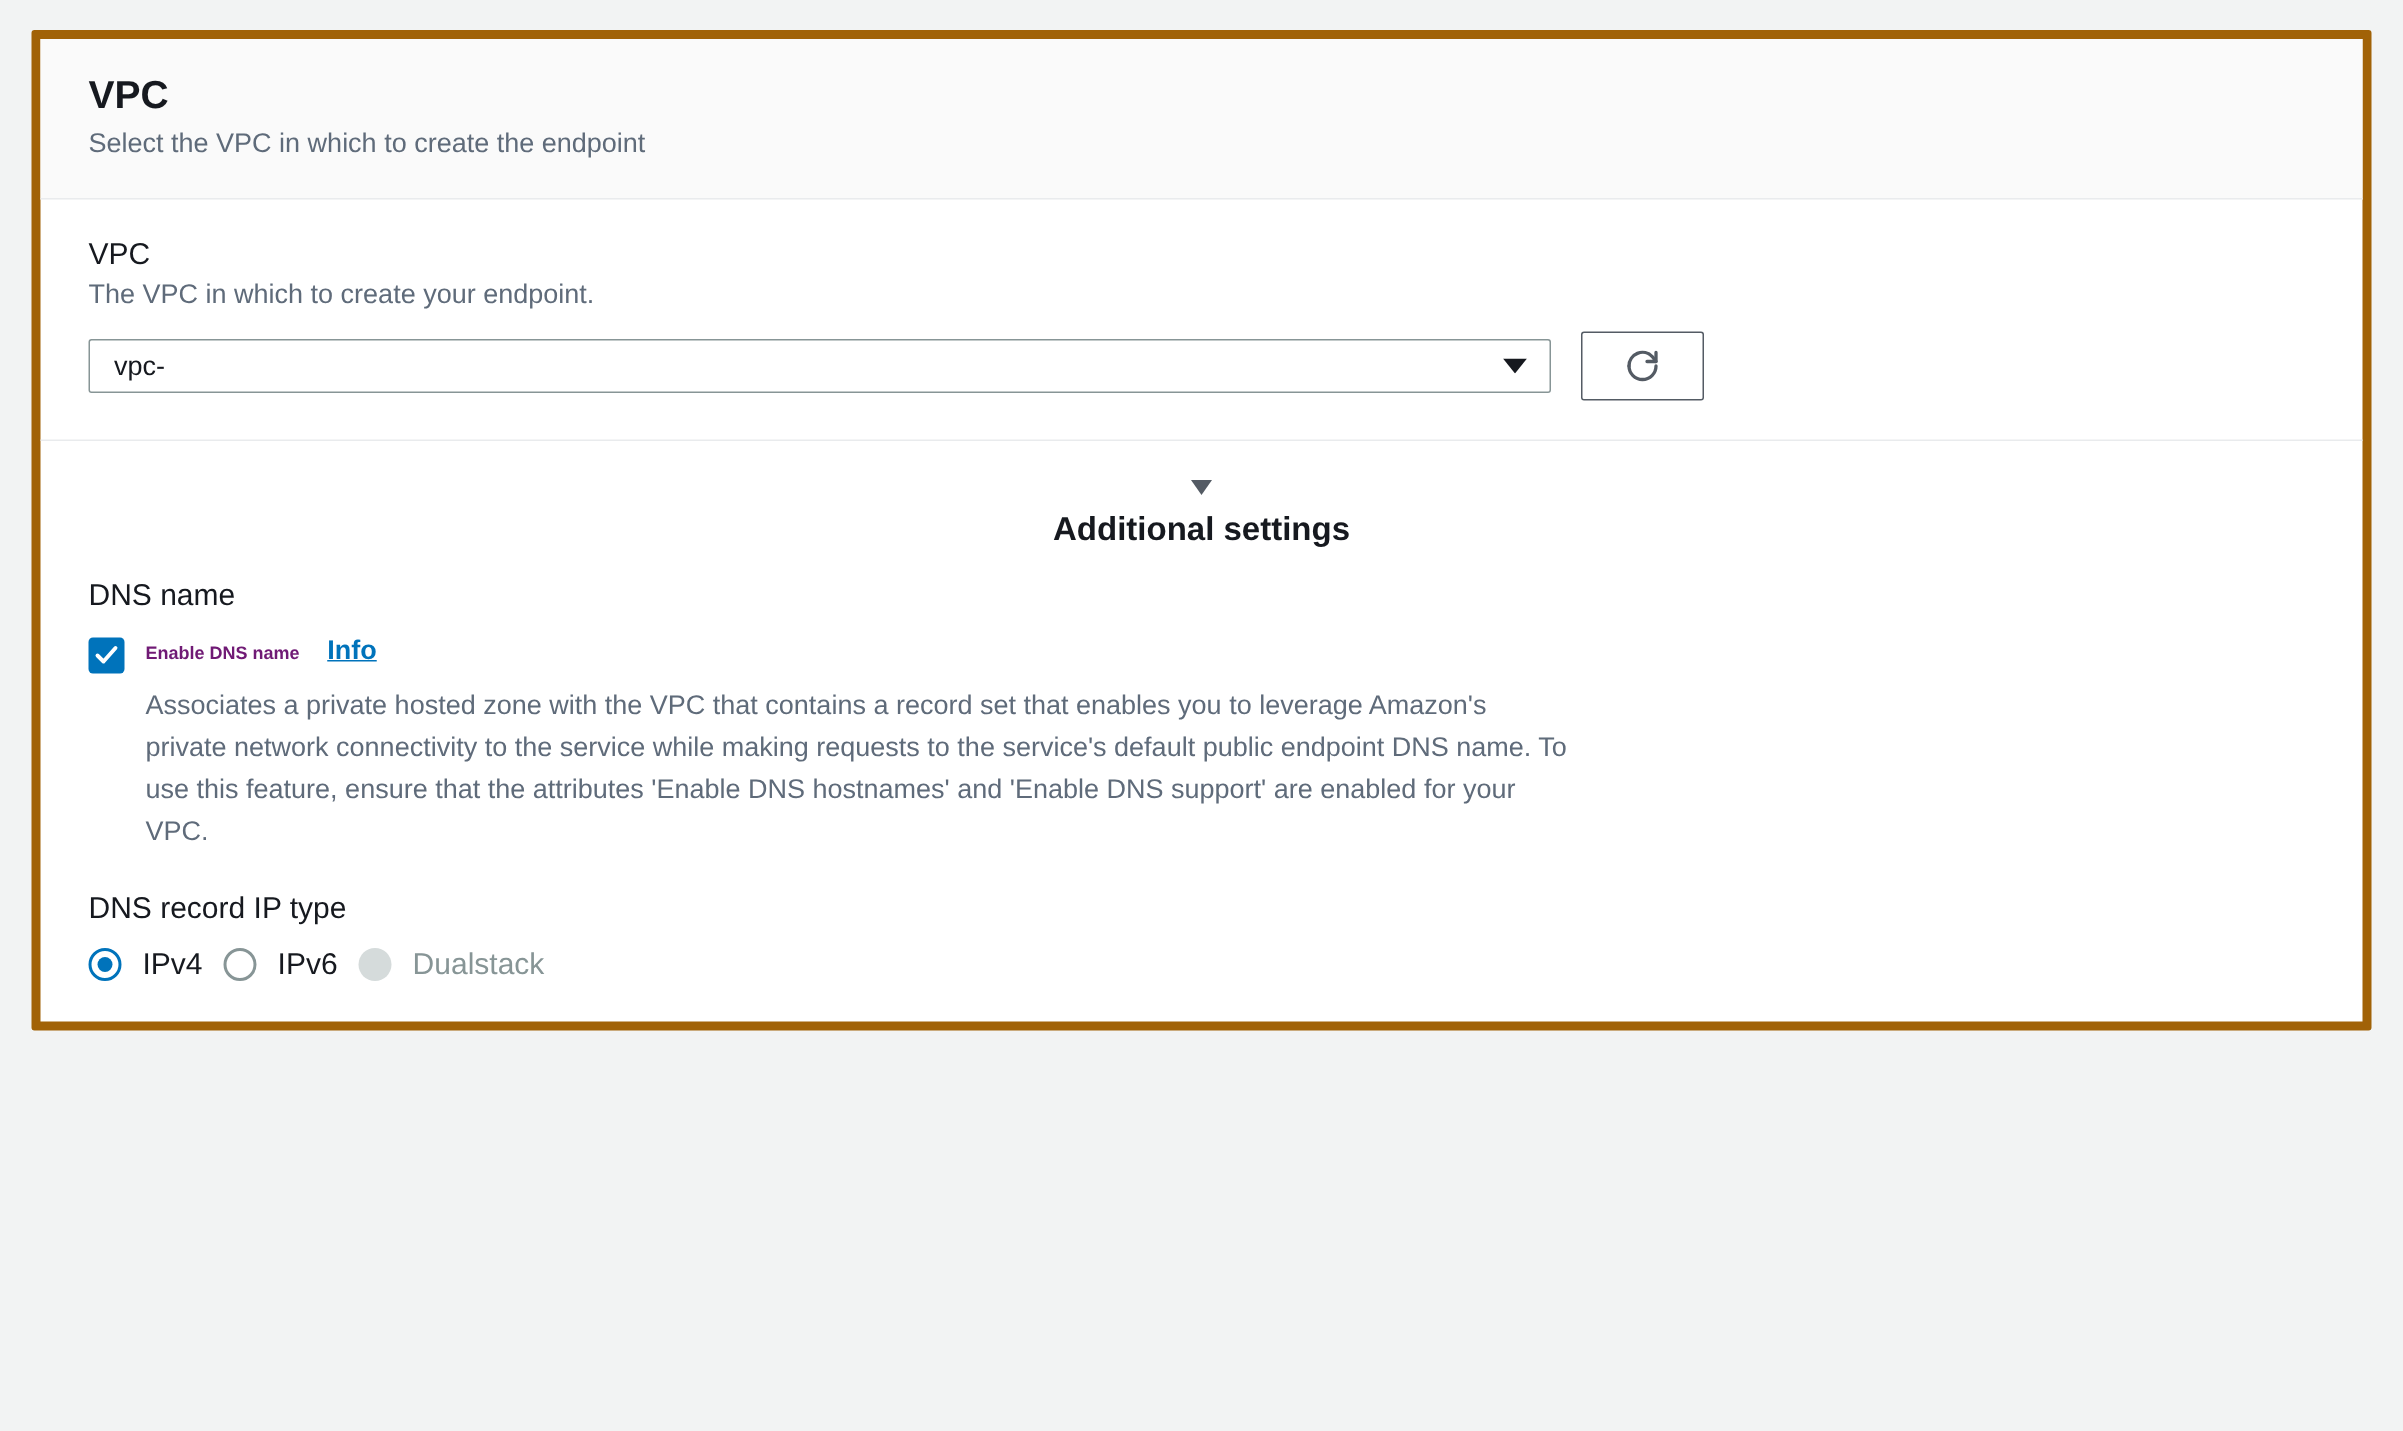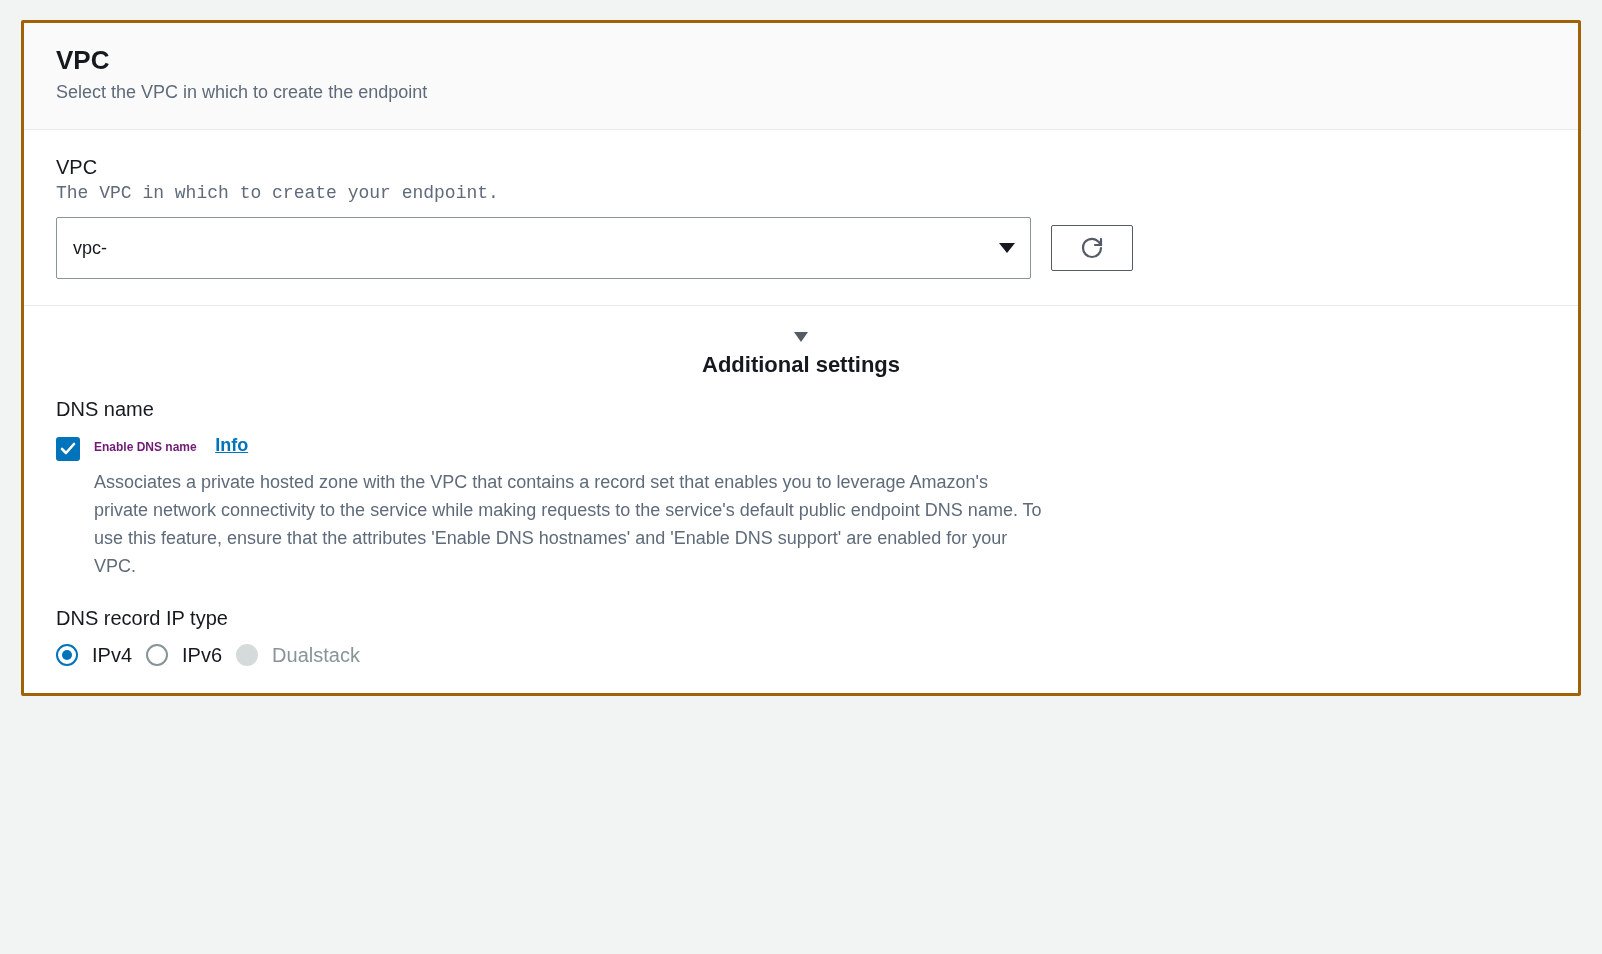--- a/index.html
+++ b/index.html
@@ -4,21 +4,21 @@
 <style>
   * { box-sizing: border-box; margin: 0; padding: 0; }
   body {
     font-family: "Amazon Ember", "Helvetica Neue", Helvetica, Arial, sans-serif;
     background: #f2f3f3;
     padding: 20px;
     color: #16191f;
   }
   .panel {
     background: #fff;
-    border: 3px solid #a16207;
+    border: 6px solid #a16207;
     border-radius: 2px;
     max-width: 1560px;
     margin: 0 auto;
   }
   .panel-header {
     padding: 22px 32px 26px 32px;
     border-bottom: 1px solid #e9ebed;
     background: #fafafa;
   }
   .panel-header h2 {
@@ -39,36 +39,35 @@
   .field-label {
     font-size: 20px;
     font-weight: 500;
     color: #16191f;
     margin-bottom: 4px;
   }
   .field-desc {
     font-size: 18px;
     color: #5f6b7a;
     margin-bottom: 14px;
-    font-family: Liberation Mono, monospace;
   }
   .selector-row {
     display: flex;
     align-items: center;
     gap: 20px;
   }
   .select-wrap {
     position: relative;
     flex: 0 0 auto;
     width: 975px;
     max-width: 100%;
   }
   .select {
     width: 100%;
-    height: 62px;
+    height: 36px;
     border: 1px solid #879596;
     border-radius: 2px;
     background: #fff;
     padding: 0 48px 0 16px;
     font-size: 18px;
     color: #16191f;
     display: flex;
     align-items: center;
     cursor: pointer;
     user-select: none;

